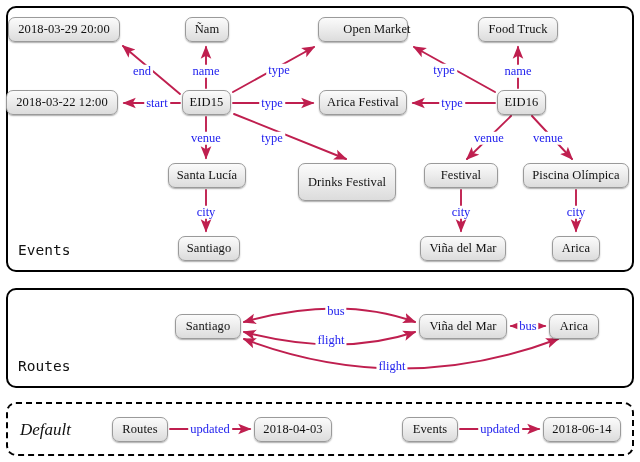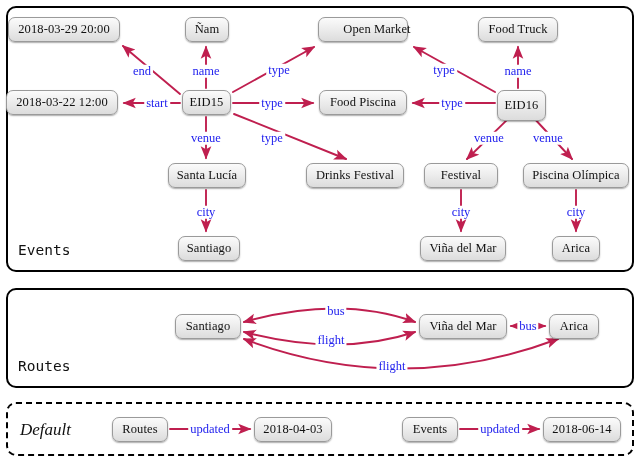--- a/index.html
+++ b/index.html
@@ -76,24 +76,24 @@
       </g>
   </svg>
 
   <div id="nodes">
       <div class="node" style="left: 8px; top: 17px; width: 112px; height: 25px;">2018-03-29 20:00</div>
       <div class="node" style="left: 185px; top: 17px; width: 44px; height: 25px;">Ñam</div>
       <div class="node" style="left: 318px; top: 17px; width: 90px; height: 25px; padding-left: 28px;">Open Market</div>
       <div class="node" style="left: 478px; top: 17px; width: 80px; height: 25px;">Food Truck</div>
       <div class="node" style="left: 6px; top: 90px; width: 112px; height: 25px;">2018-03-22 12:00</div>
       <div class="node" style="left: 182px; top: 90px; width: 49px; height: 25px;">EID15</div>
-      <div class="node" style="left: 319px; top: 90px; width: 88px; height: 25px;">Food Piscina</div>
-      <div class="node" style="left: 497px; top: 90px; width: 49px; height: 31px;">EID16</div>
+      <div class="node" style="left: 319px; top: 90px; width: 88px; height: 25px;">Arica Festival</div>
+      <div class="node" style="left: 497px; top: 90px; width: 49px; height: 25px;">EID16</div>
       <div class="node" style="left: 168px; top: 163px; width: 78px; height: 25px;">Santa Lucía</div>
-      <div class="node" style="left: 306px; top: 163px; width: 98px; height: 25px;">Drinks Festival</div>
+      <div class="node" style="left: 298px; top: 163px; width: 98px; height: 38px;">Drinks Festival</div>
       <div class="node" style="left: 424px; top: 163px; width: 74px; height: 25px;">Festival</div>
       <div class="node" style="left: 523px; top: 163px; width: 106px; height: 25px;">Piscina Olímpica</div>
       <div class="node" style="left: 178px; top: 236px; width: 62px; height: 25px;">Santiago</div>
       <div class="node" style="left: 420px; top: 236px; width: 86px; height: 25px;">Viña del Mar</div>
       <div class="node" style="left: 552px; top: 236px; width: 48px; height: 25px;">Arica</div>
       <div class="node" style="left: 175px; top: 314px; width: 66px; height: 25px;">Santiago</div>
       <div class="node" style="left: 419px; top: 314px; width: 88px; height: 25px;">Viña del Mar</div>
       <div class="node" style="left: 549px; top: 314px; width: 50px; height: 25px;">Arica</div>
       <div class="node" style="left: 112px; top: 417px; width: 56px; height: 25px;">Routes</div>
       <div class="node" style="left: 254px; top: 417px; width: 78px; height: 25px;">2018-04-03</div>

